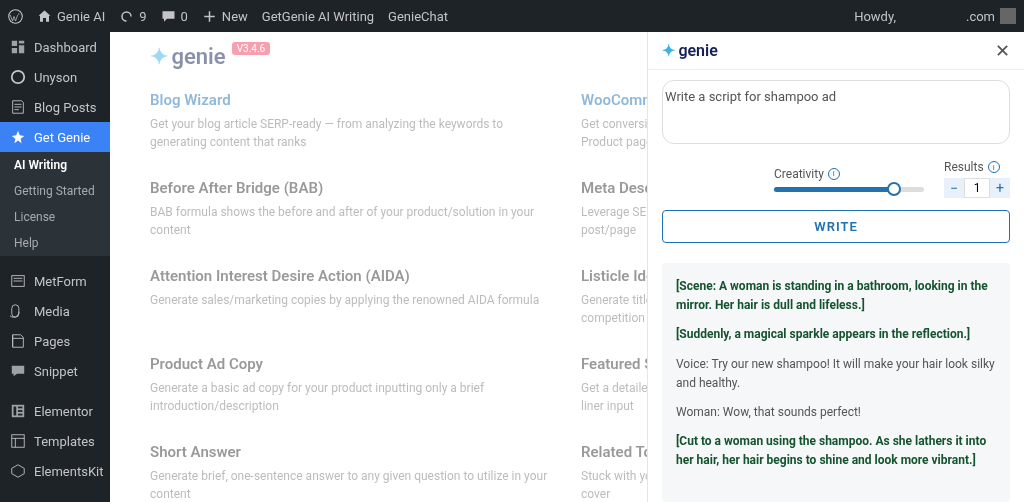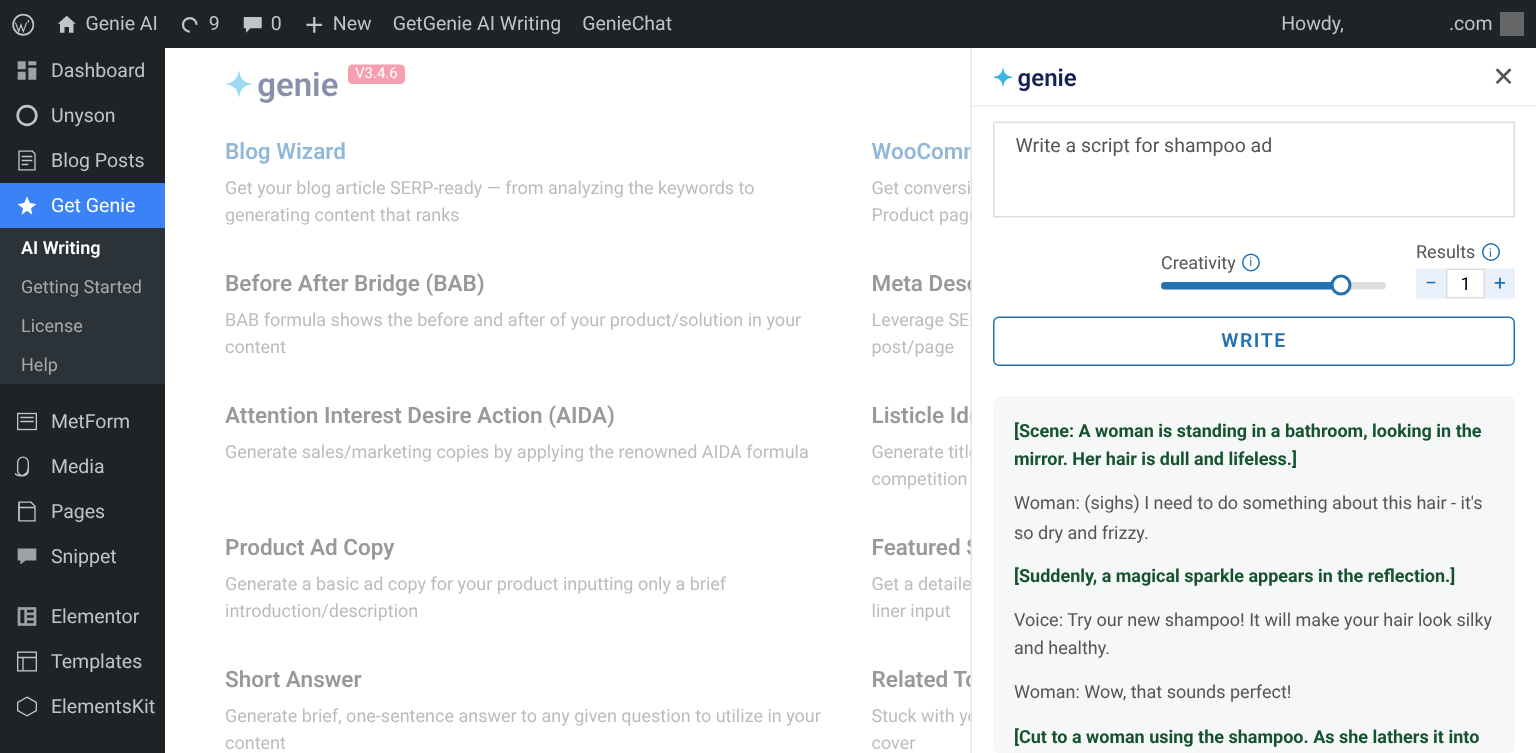--- a/index.html
+++ b/index.html
@@ -27,21 +27,21 @@
 .card{padding:4px 0}
 .card h3{font-size:15px;font-weight:600;color:#333;margin-bottom:6px}
 .card.link h3{color:#2271b1}
 .card p{font-size:12px;color:#777;line-height:1.5}
 .overlay{position:absolute;left:110px;top:32px;right:377px;bottom:0;background:rgba(255,255,255,0.5);pointer-events:none}
 .panel{position:absolute;right:0;top:32px;bottom:0;width:377px;background:#fff;border-left:1px solid #e5e5e5;display:flex;flex-direction:column}
 .panel-head{display:flex;align-items:center;justify-content:space-between;padding:8px 14px;border-bottom:1px solid #eee}
 .panel-logo{font-size:16px;font-weight:600;color:#132156;display:flex;align-items:center;gap:3px}
 .close{font-size:18px;color:#555;cursor:pointer;background:none;border:none}
 .panel-body{padding:10px 14px}
-.textarea{width:100%;height:64px;border:1px solid #ddd;border-radius:0;padding:8px 14px;font-size:13px;resize:none;color:#555}
+.textarea{width:100%;height:64px;border:1px solid #ddd;border-radius:12px;padding:8px 2px;font-size:13px;resize:none;color:#555}
 .controls{display:flex;align-items:center;justify-content:flex-end;margin-top:12px;gap:20px}
 .ctrl label{font-size:12px;color:#555;display:flex;align-items:center;gap:4px}
 .info{width:12px;height:12px;border:1px solid #2271b1;border-radius:50%;display:inline-flex;align-items:center;justify-content:center;font-size:8px;color:#2271b1}
 .slider{width:150px;height:5px;background:#ddd;border-radius:3px;position:relative;margin-top:6px}
 .slider-fill{position:absolute;left:0;top:0;bottom:0;width:80%;background:#2271b1;border-radius:3px}
 .slider-thumb{position:absolute;left:80%;top:50%;transform:translate(-50%,-50%);width:14px;height:14px;background:#fff;border:2px solid #2271b1;border-radius:50%}
 .stepper{display:flex;align-items:center;gap:0;margin-top:4px}
 .stepper button{width:20px;height:20px;background:#e8f0fb;border:none;color:#2271b1;font-size:14px;cursor:pointer}
 .stepper input{width:26px;height:20px;border:1px solid #ddd;text-align:center;font-size:12px}
 .write-btn{width:100%;margin-top:12px;padding:8px;background:#fff;border:1px solid #2271b1;color:#2271b1;font-size:13px;font-weight:600;border-radius:4px;cursor:pointer;letter-spacing:1px}
@@ -265,19 +265,18 @@
           <button>−</button>
           <input value="1" style="">
           <button>+</button>
         </div>
       </div>
     </div>
     <button class="write-btn">WRITE</button>
   </div>
   <div class="output" id="out">
       <p><strong>[Scene: A woman is standing in a bathroom, looking in the mirror. Her hair is dull and lifeless.]</strong></p>
-      <p>Woman: (sighs) I need to do something about this hair - it's so dry and frizzy.</p>
       <p><strong>[Suddenly, a magical sparkle appears in the reflection.]</strong></p>
       <p>Voice: Try our new shampoo! It will make your hair look silky and healthy.</p>
       <p>Woman: Wow, that sounds perfect!</p>
       <p><strong>[Cut to a woman using the shampoo. As she lathers it into her hair, her hair begins to shine and look more vibrant.]</strong></p>
     </div>
 </div>
 
 </body></html>

